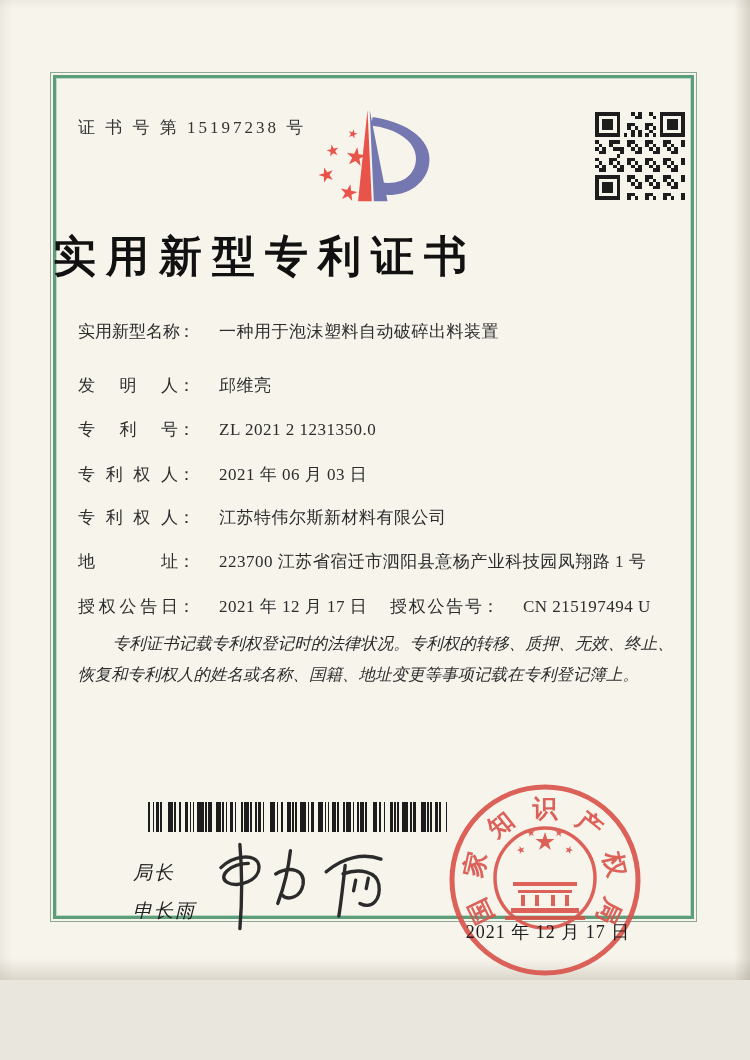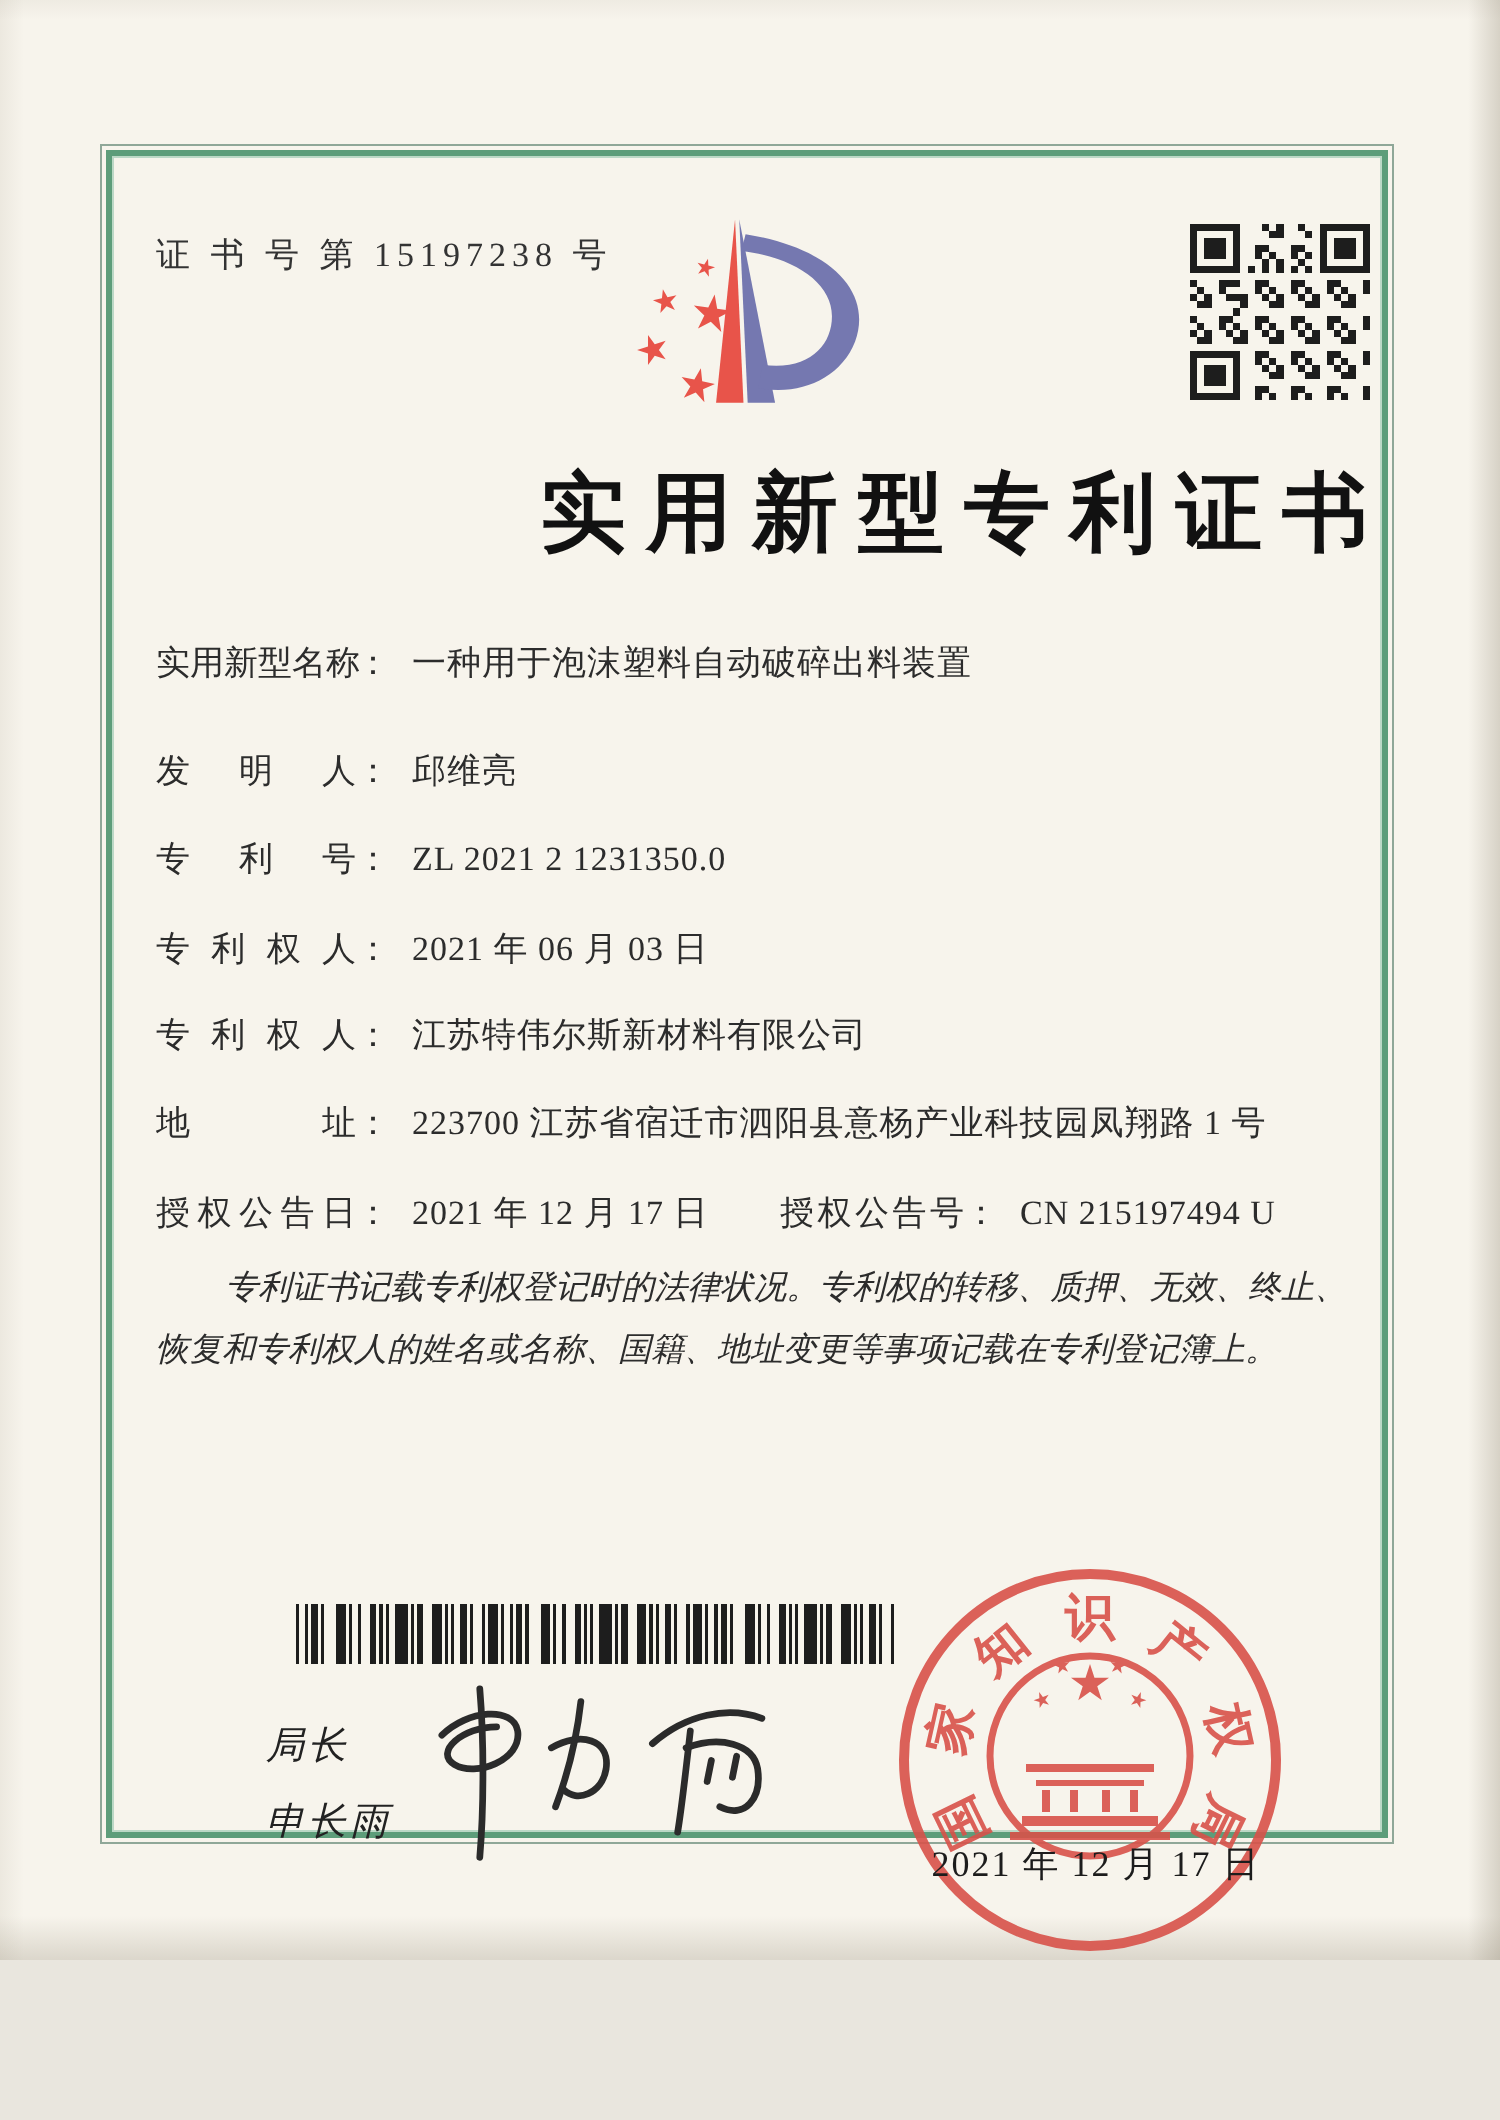--- a/index.html
+++ b/index.html
@@ -27,32 +27,32 @@
     position:absolute; left:78px; top:116px;
     font-size:17px; letter-spacing:3px; color:#333;
   }
 
   .logo { position:absolute; left:298px; top:96px; width:158px; height:118px; }
   .qr   { position:absolute; left:595px; top:112px; width:90px; height:88px; }
   .qr svg { width:100%; height:100%; }
 
   .title {
     position:absolute; left:53px; right:56px; top:228px;
-    text-align:right; font-size:43px; font-weight:bold; color:#111;
+    text-align:left; font-size:43px; font-weight:bold; color:#111;
     letter-spacing:10px; white-space:nowrap;
   }
 
   .fields { position:absolute; left:78px; top:320px; width:596px; }
   .field-row { position:absolute; left:0; width:100%; white-space:nowrap; font-size:17px; color:#2c2c2c; }
   .flabel {
     display:inline-block; width:100px;
     text-align:justify; text-align-last:justify; text-justify:inter-character;
   }
   .fcolon { display:inline-block; }
-  .fvalue { margin-left:11px; letter-spacing:.5px; }
+  .fvalue { margin-left:24px; letter-spacing:.5px; }
   .fgroup2 { position:absolute; left:312px; top:0; }
   .fgroup2 .flabel { width:92px; }
 
   .paras {
     position:absolute; left:78px; top:628px; width:596px;
     font-size:16.5px; line-height:31px; color:#2c2c2c;
     font-style:italic;
   }
   .paras p { text-indent:2.1em; }
 

